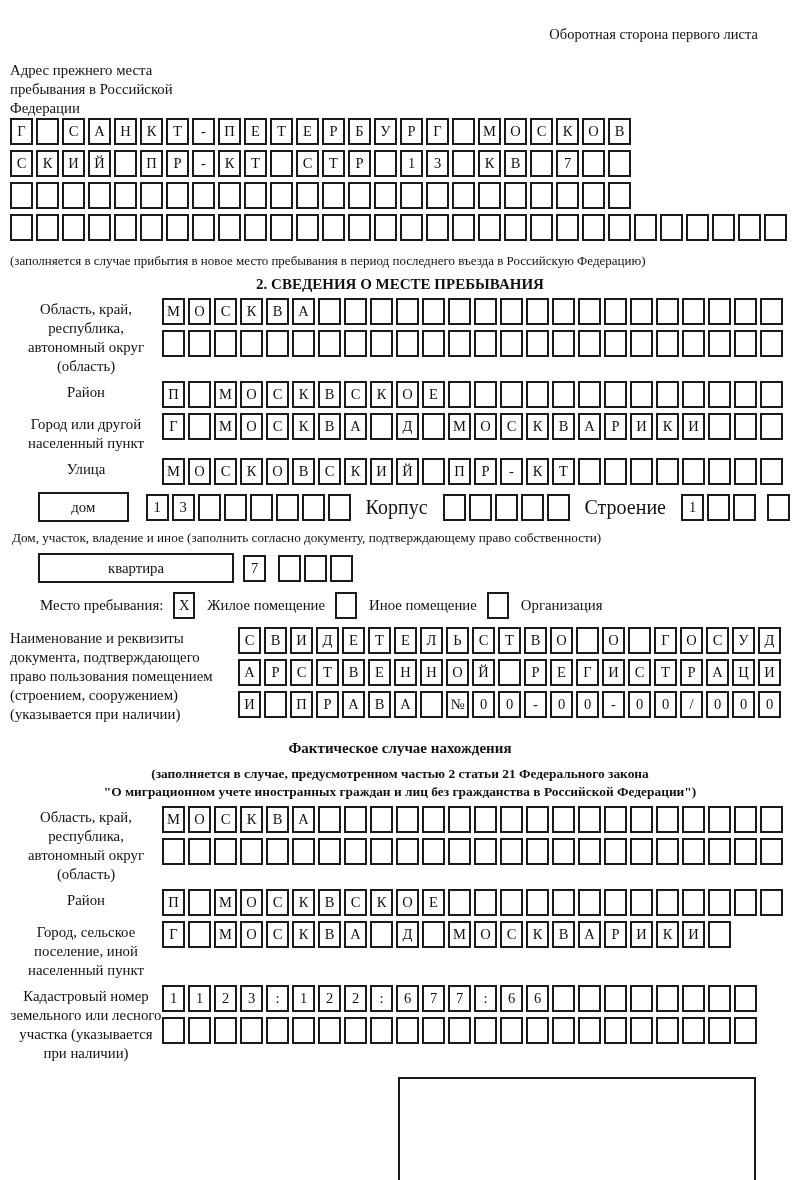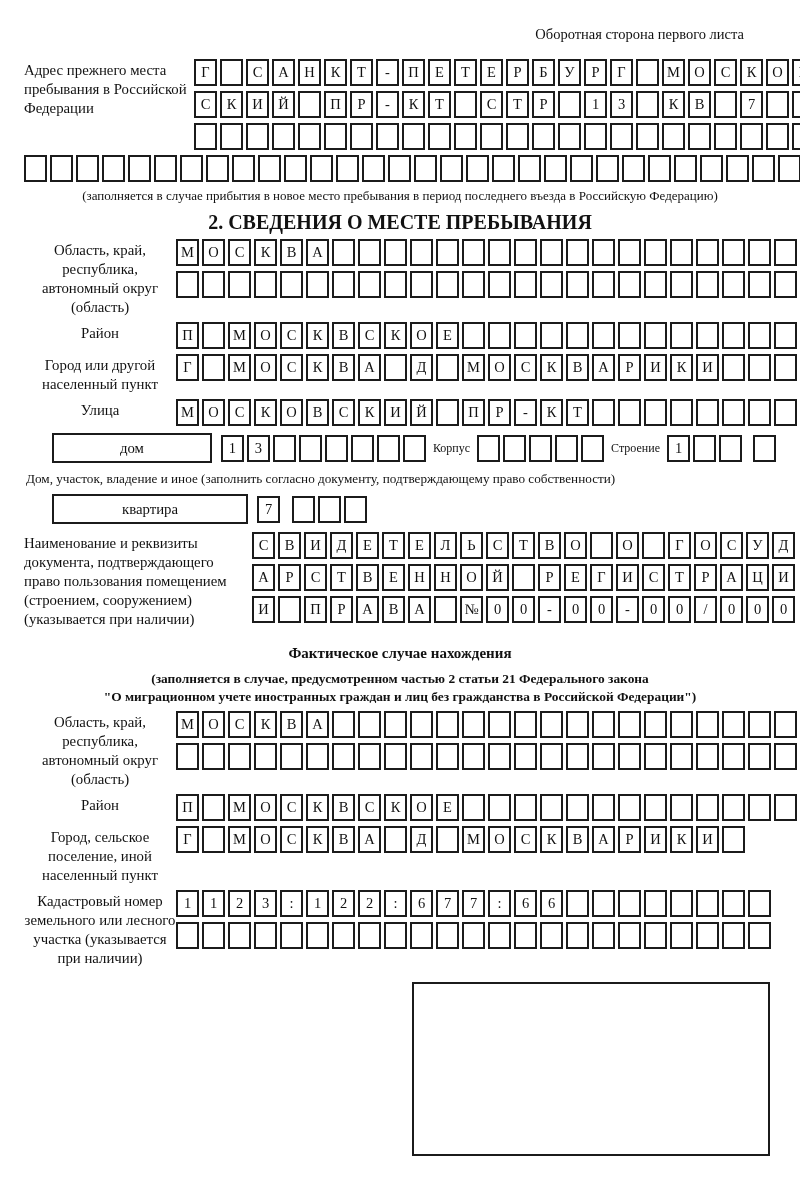--- a/index.html
+++ b/index.html
@@ -1,43 +1,43 @@
 <!DOCTYPE html>
 <html lang="ru"><head>
 <meta charset="utf-8">
 <style>
   html,body{margin:0;padding:0;background:#fff;color:#111;}
   body{width:800px;height:1180px;font-family:"Liberation Serif",serif;overflow:hidden;}
-  .page{box-sizing:border-box;width:800px;height:1044px;padding:6px 24px;border-radius:6px;}
+  .page{box-sizing:border-box;width:800px;height:1044px;padding:6px 10px;border-radius:6px;}
   .hdr-note{text-align:right;font-size:14.5px;margin:20px 32px 16px 0;}
 
   
   .cells{display:flex;flex-wrap:nowrap;}
   .cell{flex:0 0 auto;box-sizing:border-box;width:23px;height:27px;border:2px solid #1b1b1b;
         margin-right:3px;display:flex;align-items:center;justify-content:center;
         font-size:14.5px;background:#fff;}
   .cells .cell:last-child{margin-right:0;}
 
   .field{display:flex;align-items:flex-start;margin-top:5px;text-align:center;}
   .flabel{flex:0 0 auto;width:152px;font-size:14.8px;line-height:19px;padding-top:2px;}
   .rows-col{display:flex;flex-direction:column;gap:5px;}
 
   
-  .addr-block{display:flex;align-items:flex-start;}
+  .addr-block{display:flex;align-items:flex-start;flex-direction:column;}
   .addr-block .flabel{width:170px;}
   .full-row{margin-top:5px;}
-  .small-note{font-size:13px;text-align:center;margin-top:6px;}
-  .sec-title{font-size:20px;font-weight:bold;text-align:center;margin:7px 0 5px;}
+  .small-note{font-size:13px;text-align:left;margin-top:12px;}
+  .sec-title{font-size:15px;font-weight:bold;text-align:center;margin:7px 0 5px;}
 
   
-  .house-row{display:flex;align-items:center;margin:7px 0 8px 28px;}
+  .house-row{display:flex;align-items:center;margin:7px 0 8px 28px;gap:8px;}
   .wide-box{box-sizing:border-box;height:30px;border:2px solid #1b1b1b;display:flex;
             align-items:center;justify-content:center;font-size:14.8px;background:#fff;}
   .house-box{width:164px;margin-right:9px;}
-  .inline-lbl{font-size:12px;margin:0 7px;white-space:nowrap;}
+  .inline-lbl{font-size:20px;margin:0 7px;white-space:nowrap;}
   .stroenie-cells .cell:last-child{margin-left:8px;}
   .left-note{font-size:13.2px;margin:4px 0 0 2px;}
   .apt-row{display:flex;align-items:center;margin:7px 0 0 28px;}
   .apt-box{width:196px;margin-right:9px;}
   .apt-cells .cell:nth-child(2){margin-left:9px;}
 
   
   .stay-row{display:flex;align-items:center;margin:9px 0 0 30px;font-size:14.8px;}
   .chk{box-sizing:border-box;width:22px;height:27px;border:2px solid #1b1b1b;
        display:flex;align-items:center;justify-content:center;font-size:14.5px;
@@ -363,20 +363,29 @@
   <div class="apt-row">
     <div class="wide-box apt-box">квартира</div>
     <div class="cells apt-cells">
         <span class="cell">7</span>
         <span class="cell"></span>
         <span class="cell"></span>
         <span class="cell"></span>
       </div>
   </div>
 
+  <div class="stay-row">
+    <span>Место пребывания:</span>
+    <span class="chk">X</span>
+    <span>Жилое помещение</span>
+    <span class="chk"></span>
+    <span>Иное помещение</span>
+    <span class="chk"></span>
+    <span>Организация</span>
+  </div>
 
   <div class="doc-field">
     <div class="flabel">Наименование и реквизиты документа, подтверждающего право пользования помещением (строением, сооружением) (указывается при наличии)</div>
     <div class="rows-col">
       <div class="cells">
           <span class="cell">С</span>
           <span class="cell">В</span>
           <span class="cell">И</span>
           <span class="cell">Д</span>
           <span class="cell">Е</span>

